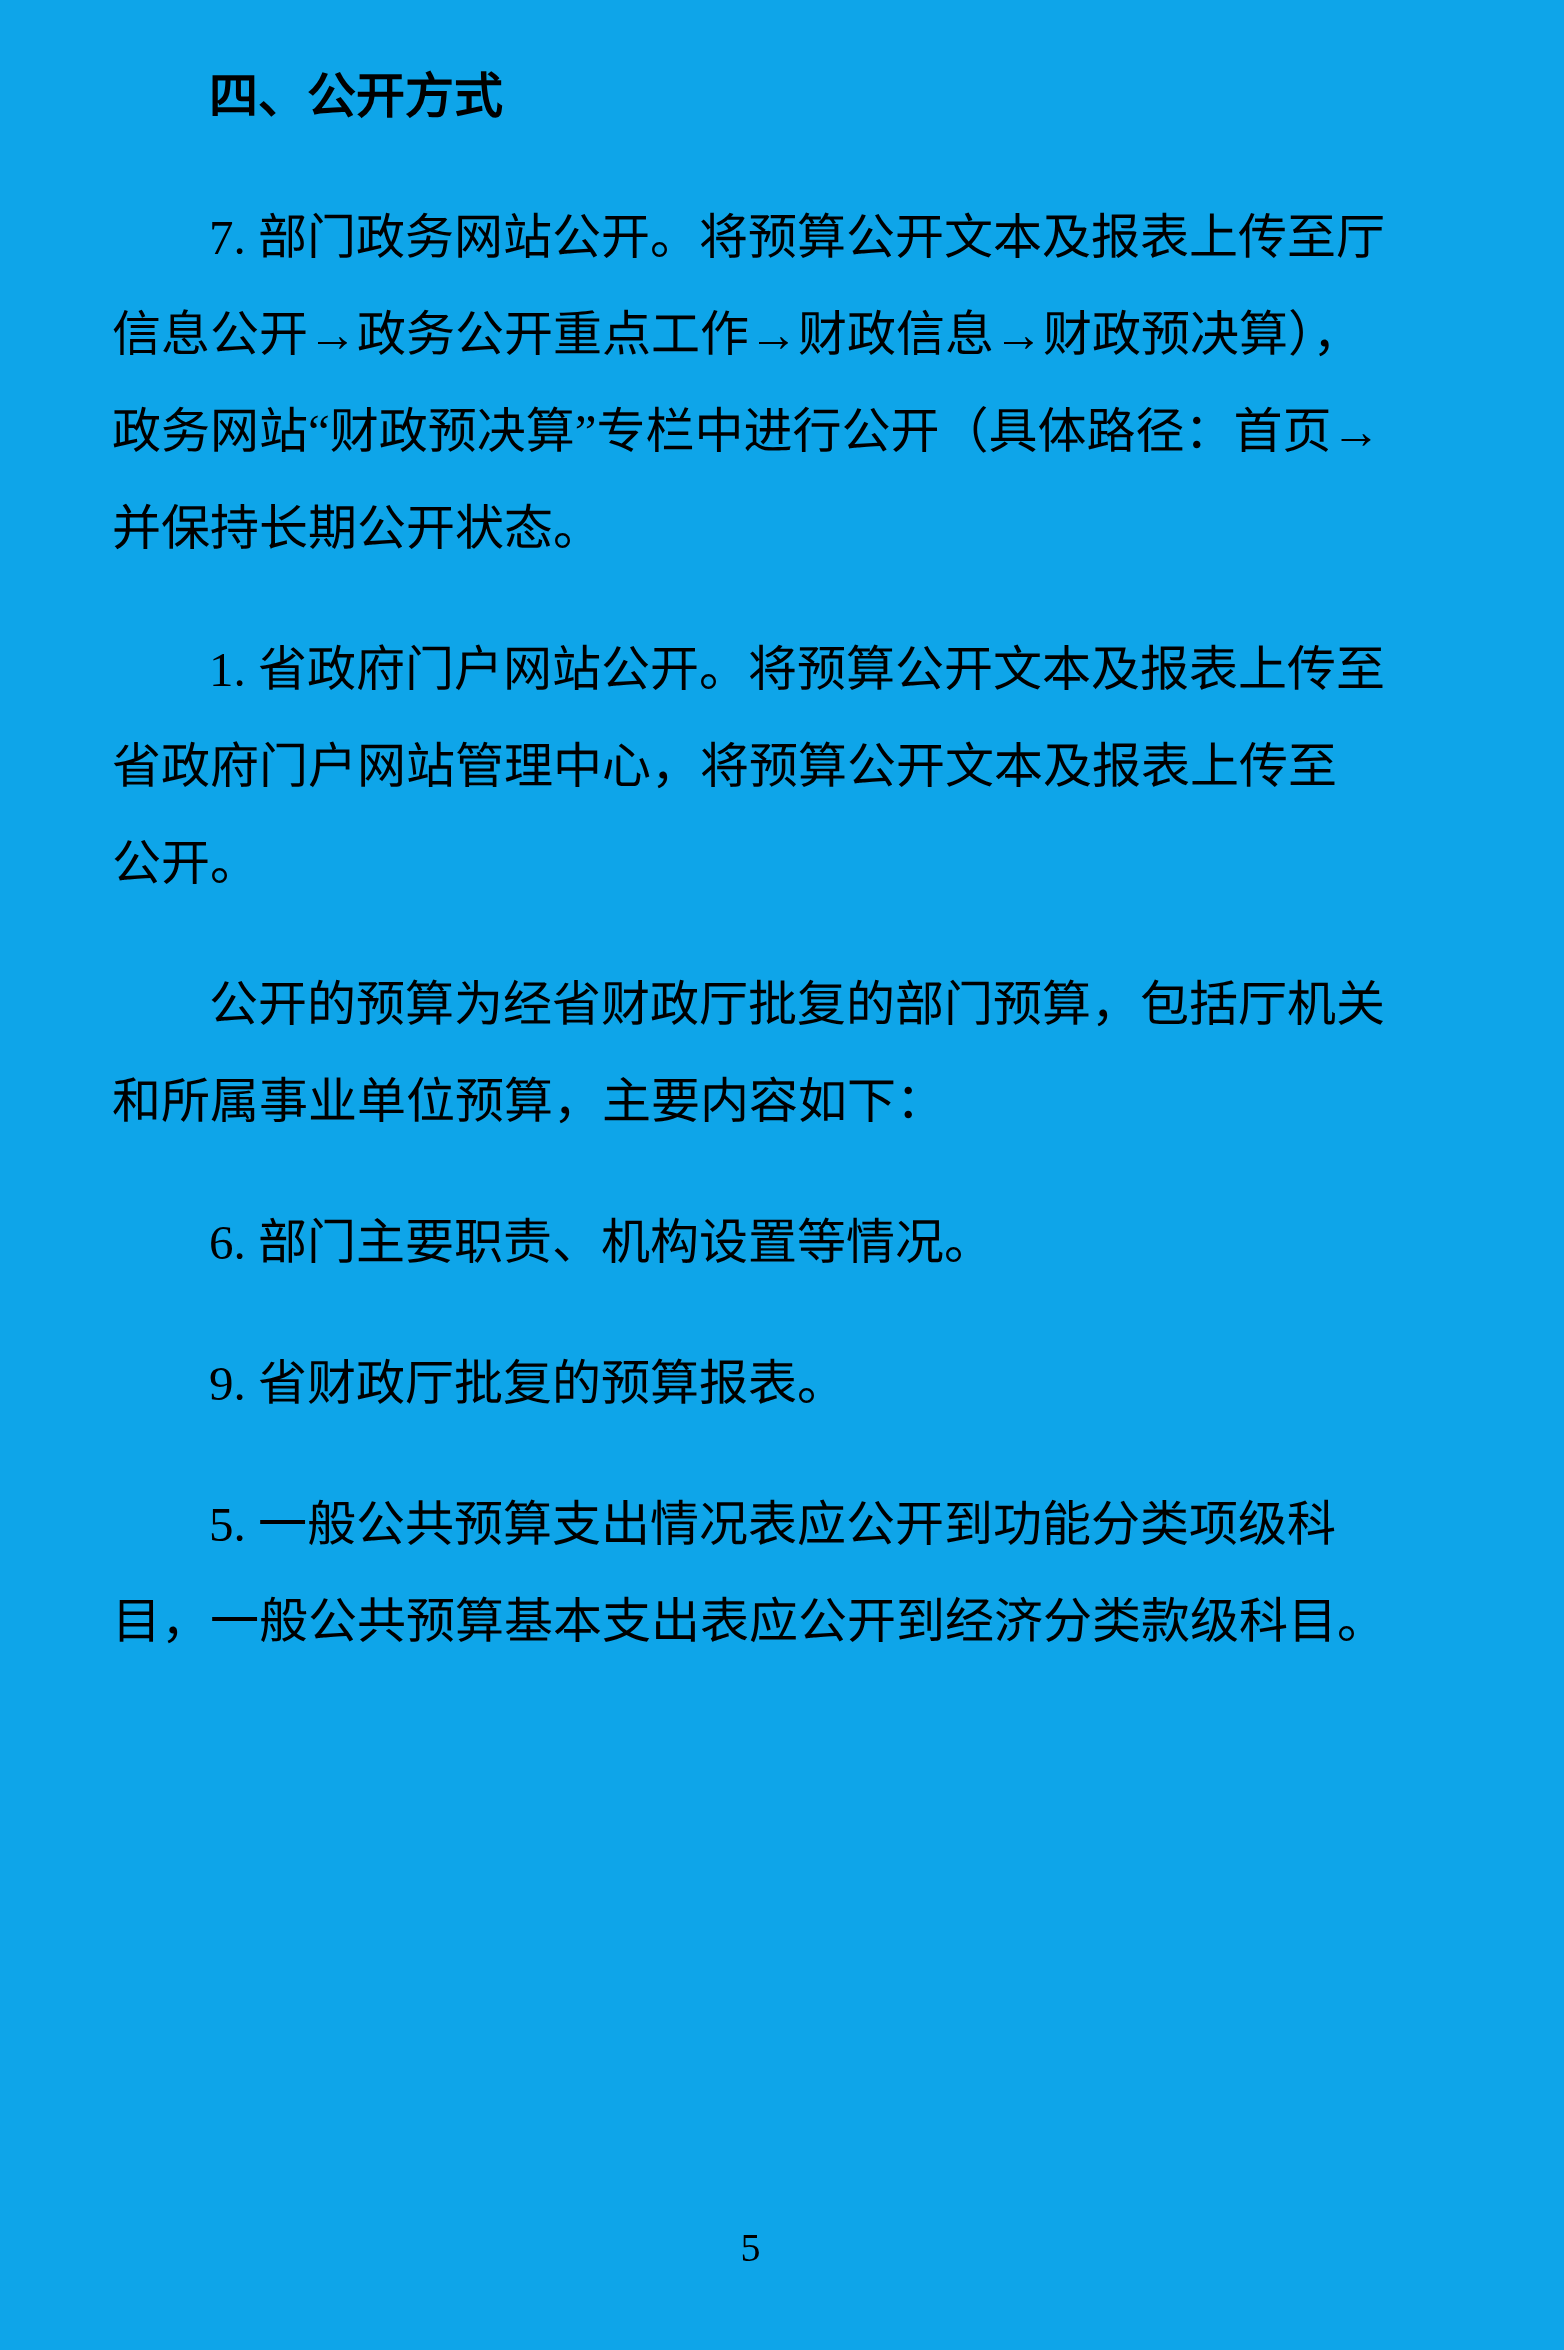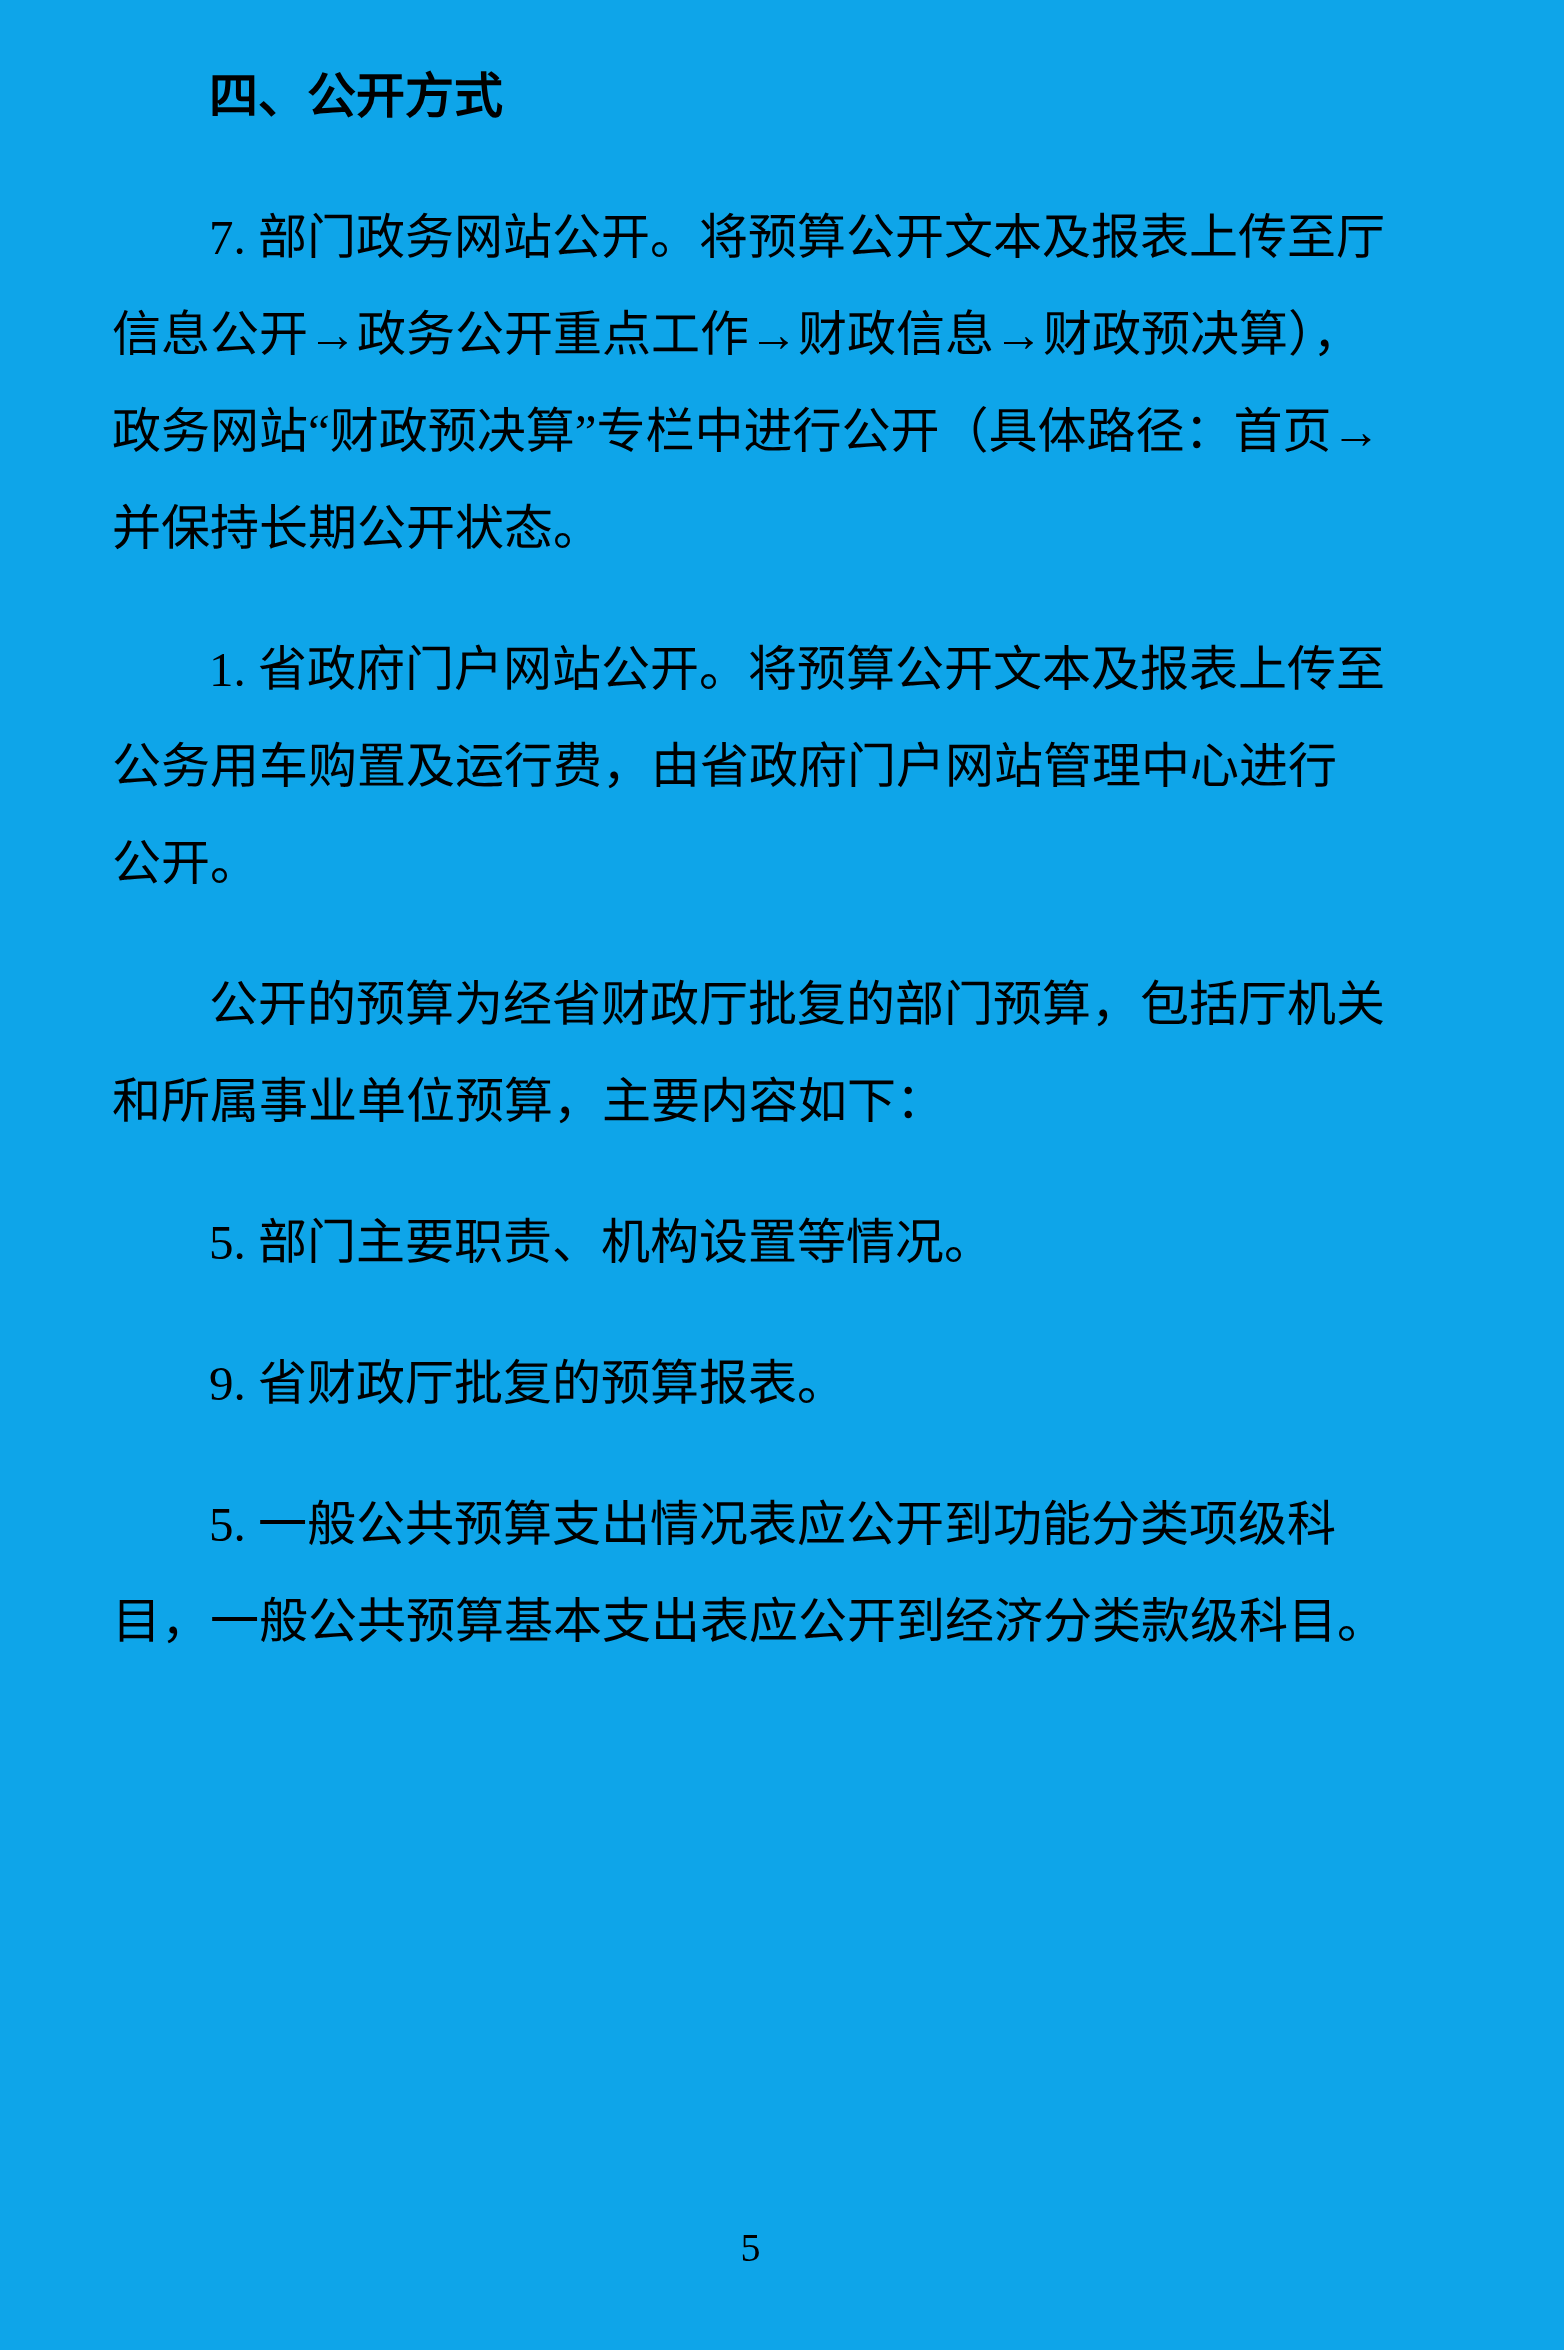--- a/index.html
+++ b/index.html
@@ -52,29 +52,29 @@
   <div class="content">
       <div class="heading first">四、公开方式</div>
       <div class="para">
         <div class="line indent">7. 部门政务网站公开。将预算公开文本及报表上传至厅</div>
         <div class="line">信息公开→政务公开重点工作→财政信息→财政预决算），</div>
         <div class="line">政务网站“财政预决算”专栏中进行公开（具体路径：首页→</div>
         <div class="line">并保持长期公开状态。</div>
       </div>
       <div class="para">
         <div class="line indent">1. 省政府门户网站公开。将预算公开文本及报表上传至</div>
-        <div class="line">公务用车购置及运行费，由省政府门户网站管理中心进行</div>
+        <div class="line">省政府门户网站管理中心，将预算公开文本及报表上传至</div>
         <div class="line">公开。</div>
       </div>
       <div class="para">
         <div class="line indent">公开的预算为经省财政厅批复的部门预算，包括厅机关</div>
         <div class="line">和所属事业单位预算，主要内容如下：</div>
       </div>
       <div class="para">
-        <div class="line indent">5. 部门主要职责、机构设置等情况。</div>
+        <div class="line indent">6. 部门主要职责、机构设置等情况。</div>
       </div>
       <div class="para">
         <div class="line indent">9. 省财政厅批复的预算报表。</div>
       </div>
       <div class="para">
         <div class="line indent">5. 一般公共预算支出情况表应公开到功能分类项级科</div>
         <div class="line">目，一般公共预算基本支出表应公开到经济分类款级科目。</div>
       </div>
     </div>
   <div class="page-number">5</div>

